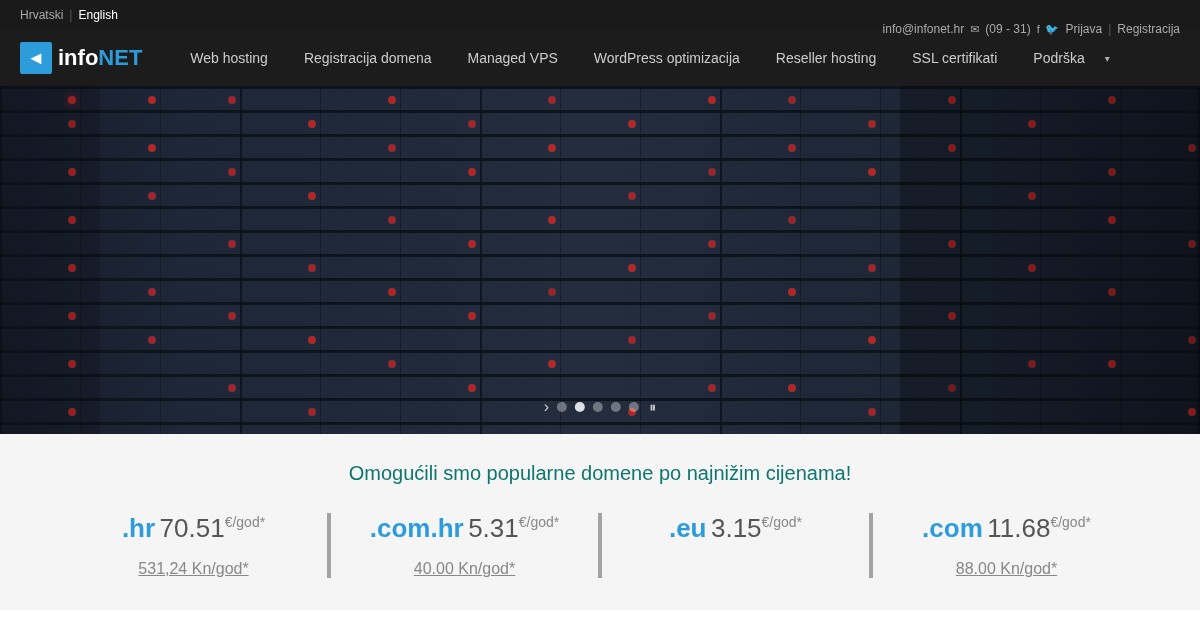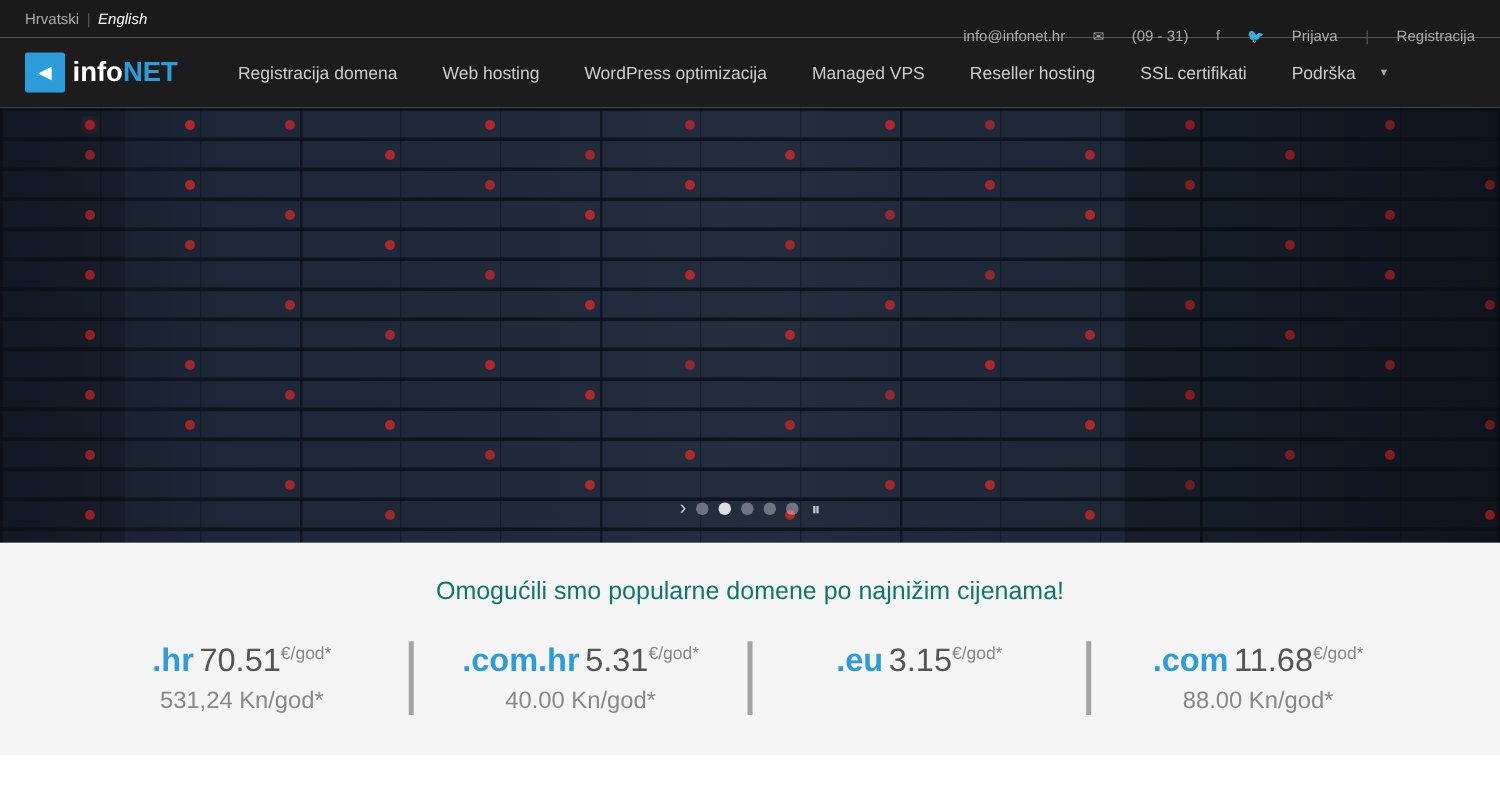--- a/index.html
+++ b/index.html
@@ -12,22 +12,22 @@
       font-size: 12px;
       padding: 5px 20px;
       display: flex;
       justify-content: space-between;
       align-items: center;
       height: 30px;
     }
     .topbar-left { display: flex; gap: 6px; align-items: flex-start; }
     .topbar-left .separator { color: #555; }
     .topbar-left a { color: #aaa; text-decoration: none; }
-    .topbar-left a.active { color: #fff; font-style: italic; }
-    .topbar-right { display: flex; align-items: center; gap: 22px; color: #aaa; font-size: 12px; margin-top: 28px; }
+    .topbar-left a.active { color: #fff; }
+    .topbar-right { display: flex; align-items: center; gap: 6px; color: #aaa; font-size: 12px; margin-top: 28px; }
     .topbar-right a { color: #aaa; text-decoration: none; }
     .topbar-right .separator { color: #555; }
     .topbar-right .icon { color: #aaa; font-size: 11px; }
 
     
     .navbar {
       background: #1c1c1c;
       height: 56px;
       display: flex;
       align-items: center;
@@ -149,23 +149,24 @@
       font-size: 26px;
       color: #555;
       font-weight: normal;
     }
     .domain-price-unit {
       font-size: 14px;
       color: #888;
       vertical-align: super;
     }
     .domain-price-secondary {
-      font-size: 19px;
+      font-size: 16px;
       color: #888;
-      margin-top: 6px;
+      margin-top: 16px;
+      text-decoration: underline;
     }
 
     
     .server-overlay {
       position: absolute;
       top: 0; left: 0;
       width: 100%; height: 100%;
       z-index: 2;
     }
   </style>
@@ -191,24 +192,24 @@
 </div>
 
 <nav class="navbar">
   <a href="#" class="logo">
     <div class="logo-icon">◄</div>
     <span class="logo-text">
       <span>info</span><span class="net">NET</span>
     </span>
   </a>
   <div class="nav-links">
+    <a href="#" class="nav-link">Web hosting</a>
     <a href="#" class="nav-link">Registracija domena</a>
-    <a href="#" class="nav-link">Web hosting</a>
+    <a href="#" class="nav-link">Managed VPS</a>
     <a href="#" class="nav-link">WordPress optimizacija</a>
-    <a href="#" class="nav-link">Managed VPS</a>
     <a href="#" class="nav-link">Reseller hosting</a>
     <a href="#" class="nav-link">SSL certifikati</a>
     <a href="#" class="nav-link has-dropdown">
       <span>Podrška</span>
       <span class="dropdown-arrow">▾</span>
     </a>
   </div>
 </nav>
 
 <div class="hero">

